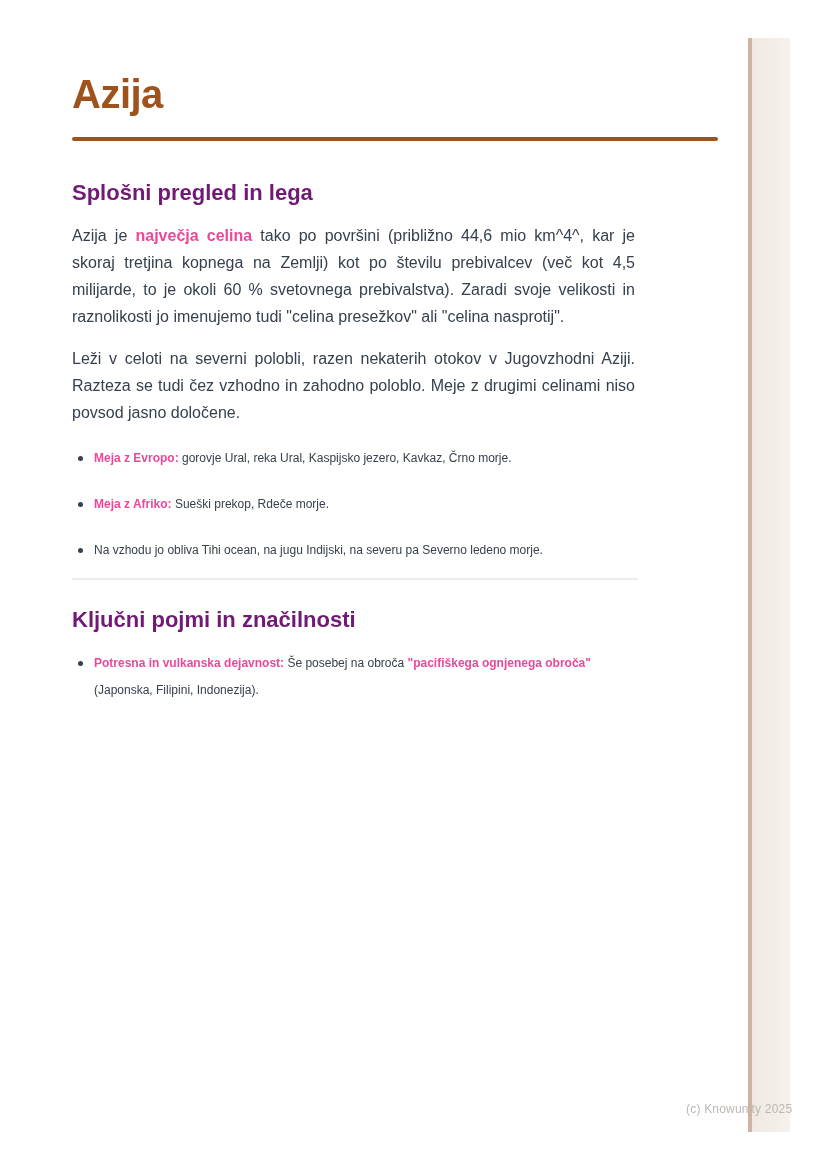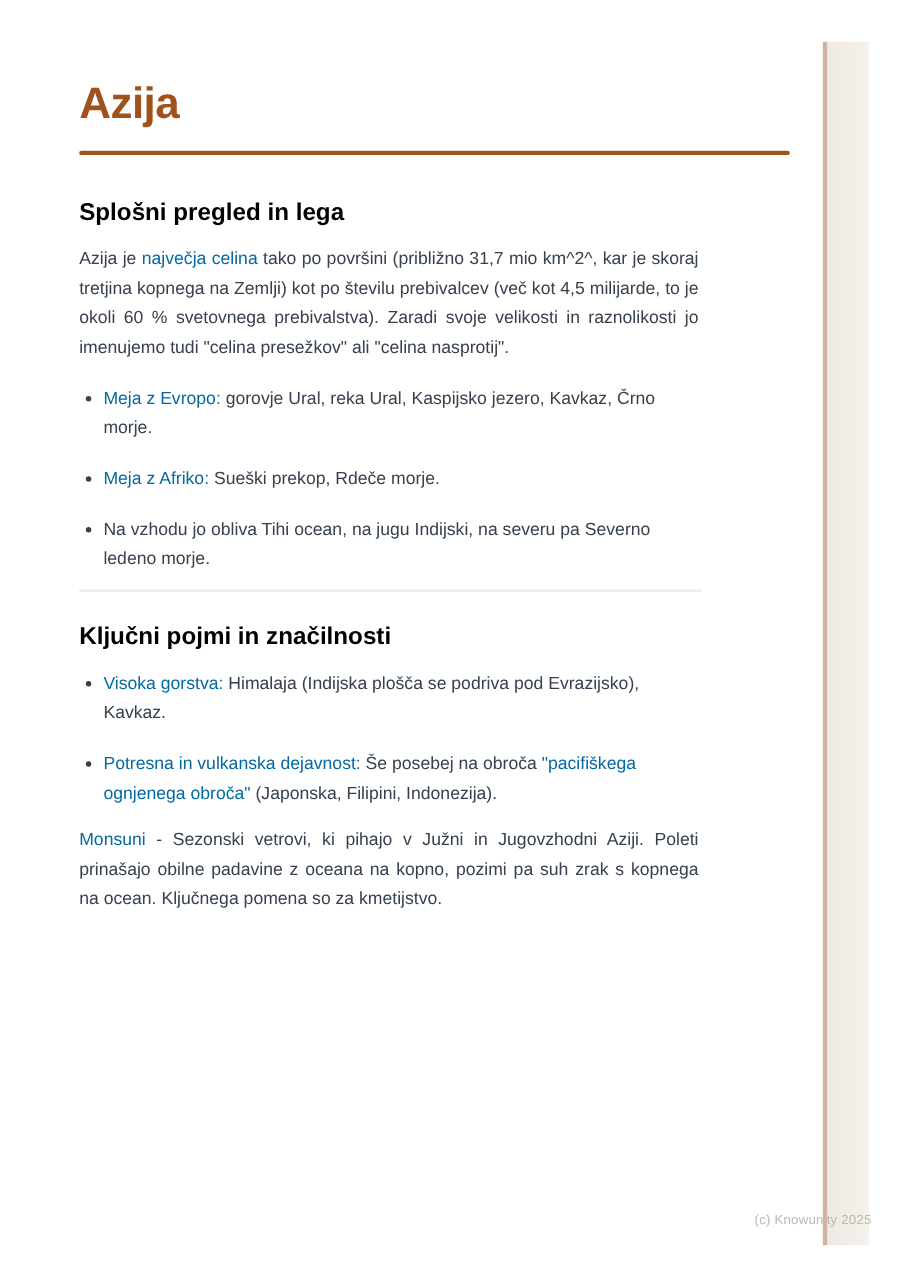--- a/index.html
+++ b/index.html
@@ -62,99 +62,98 @@
     width: 646px;
     height: 4px;
     background: #A0521D;
     border-radius: 2px;
   }
   h2.section-heading {
     margin: 38px 0 0 0;
     font-size: 22px;
     line-height: 28px;
     font-weight: 700;
-    color: #000000;
+    color: #701a75;
   }
   section.sec2 h2.section-heading { margin-top: 26px; }
   p.body-par {
     margin: 15px 0 0 0;
     font-size: 16px;
     line-height: 27px;
     color: #36404E;
     text-align: justify;
   }
   section.sec2 p.first-par { margin-top: 19px; }
   ul.bullet-list {
     margin: 19px 0 0 0;
     padding: 0 0 0 22px;
     list-style: none;
   }
   section.sec2 ul.bullet-list { margin-top: 16px; }
   ul.bullet-list li {
     position: relative;
-    font-size: 16px;
+    font-size: 12px;
     line-height: 27px;
     color: #36404E;
   }
   ul.bullet-list li + li { margin-top: 19px; }
   ul.bullet-list li::before {
     content: "";
     position: absolute;
     left: -16px;
     top: 11px;
     width: 5px;
     height: 5px;
     border-radius: 50%;
     background: #36404E;
   }
   .divider {
     margin-top: 14px;
     width: 566px;
     height: 2px;
     background: #ECECEC;
   }
-  .b { font-weight: 400; color: #0369a1; }
+  .b { font-weight: 700; color: #ec4899; }
 </style>
 </head>
 <body>
 
 <div class="page">
 
   <div class="edge-strip"></div>
   <div class="edge-strip-border"></div>
   <div class="watermark">(c) Knowunity 2025</div>
 
   <div class="content">
 
     <h1 class="page-title">Azija</h1>
     <div class="title-rule"></div>
 
     <section class="sec1">
       <h2 class="section-heading">Splošni pregled in lega</h2>
 
-      <p class="body-par"><span>Azija je </span><span class="b">največja celina</span><span> tako po površini (približno 31,7 mio km^2^, kar je skoraj tretjina kopnega na Zemlji) kot po številu prebivalcev (več kot 4,5 milijarde, to je okoli 60 % svetovnega prebivalstva). Zaradi svoje velikosti in raznolikosti jo imenujemo tudi "celina presežkov" ali "celina nasprotij".</span></p>
+      <p class="body-par"><span>Azija je </span><span class="b">največja celina</span><span> tako po površini (približno 44,6 mio km^4^, kar je skoraj tretjina kopnega na Zemlji) kot po številu prebivalcev (več kot 4,5 milijarde, to je okoli 60 % svetovnega prebivalstva). Zaradi svoje velikosti in raznolikosti jo imenujemo tudi "celina presežkov" ali "celina nasprotij".</span></p>
 
+      <p class="body-par"><span>Leži v celoti na severni polobli, razen nekaterih otokov v Jugovzhodni Aziji. Razteza se tudi čez vzhodno in zahodno poloblo. Meje z drugimi celinami niso povsod jasno določene.</span></p>
 
       <ul class="bullet-list">
         <li><span class="b">Meja z Evropo:</span><span> gorovje Ural, reka Ural, Kaspijsko jezero, Kavkaz, Črno morje.</span></li>
         <li><span class="b">Meja z Afriko:</span><span> Sueški prekop, Rdeče morje.</span></li>
         <li><span>Na vzhodu jo obliva Tihi ocean, na jugu Indijski, na severu pa Severno ledeno morje.</span></li>
       </ul>
     </section>
 
     <div class="divider"></div>
 
     <section class="sec2">
       <h2 class="section-heading">Ključni pojmi in značilnosti</h2>
 
 
       <ul class="bullet-list">
-        <li><span class="b">Visoka gorstva:</span><span> Himalaja (Indijska plošča se podriva pod Evrazijsko), Kavkaz.</span></li>
         <li><span class="b">Potresna in vulkanska dejavnost:</span><span> Še posebej na obroča </span><span class="b">"pacifiškega ognjenega obroča"</span><span> (Japonska, Filipini, Indonezija).</span></li>
       </ul>
 
-      <p class="body-par"><span class="b">Monsuni</span><span> - Sezonski vetrovi, ki pihajo v Južni in Jugovzhodni Aziji. Poleti prinašajo obilne padavine z oceana na kopno, pozimi pa suh zrak s kopnega na ocean. Ključnega pomena so za kmetijstvo.</span></p>
 
 
     </section>
 
   </div>
 </div>
 
 </body></html>

